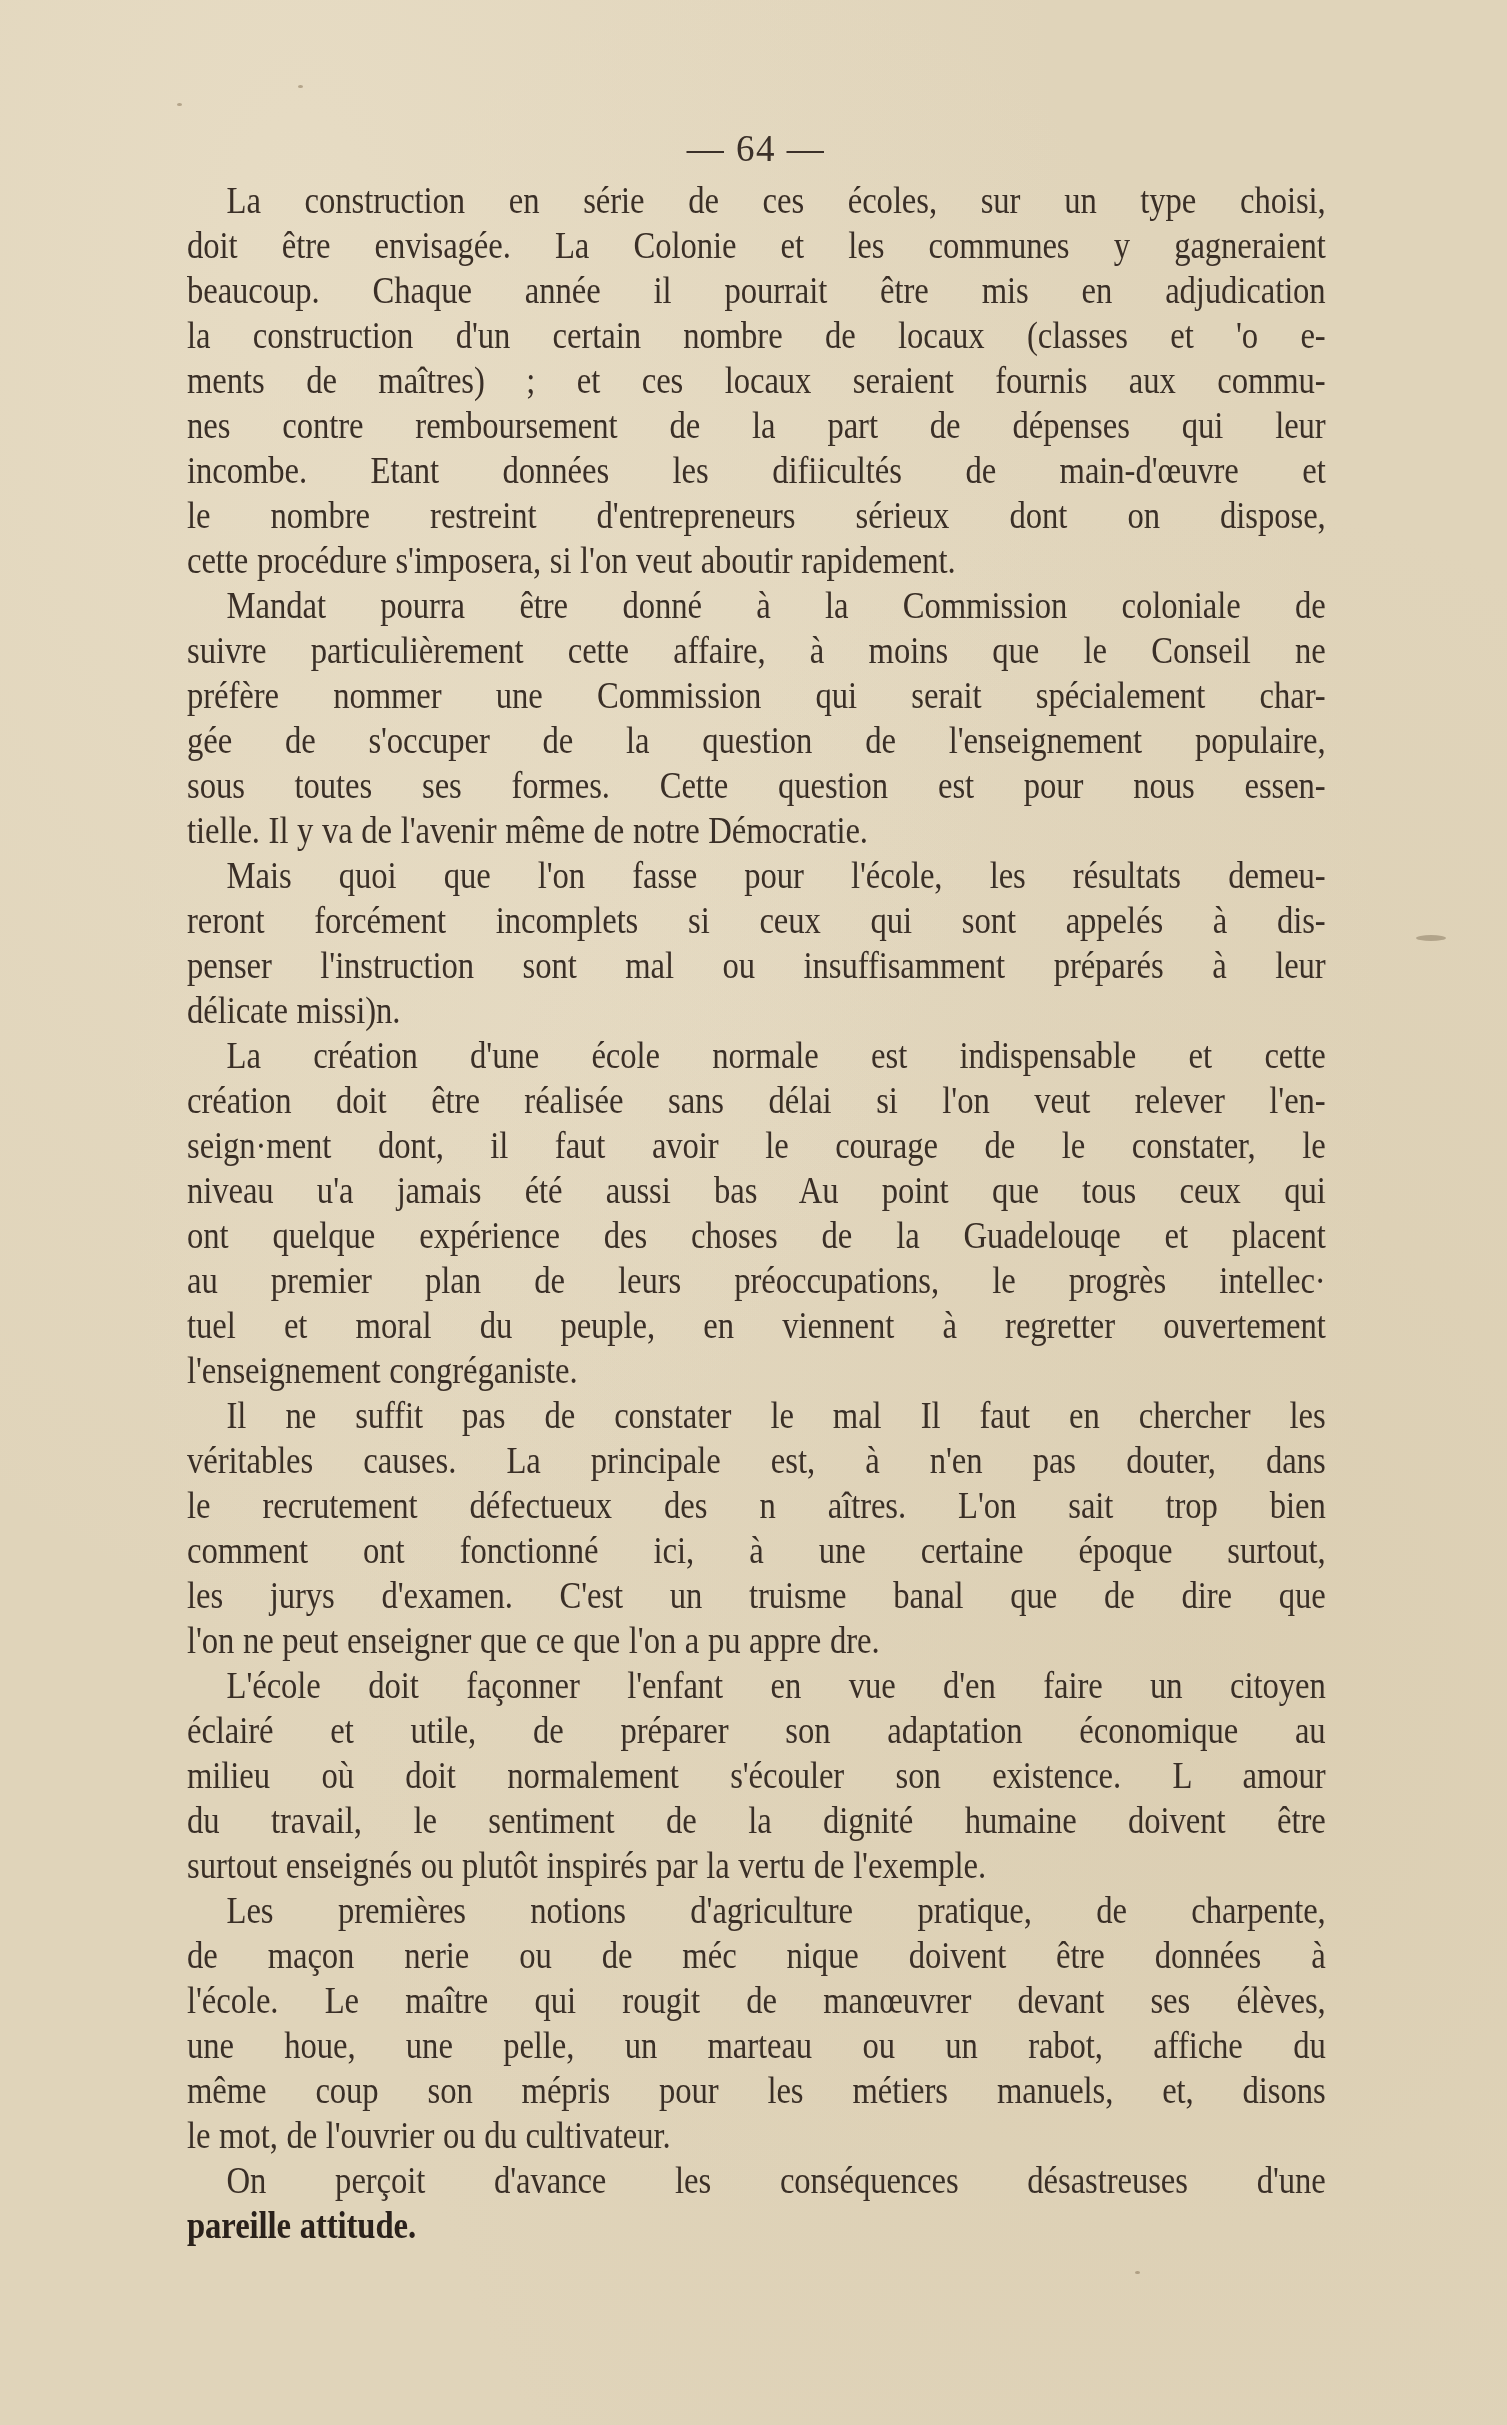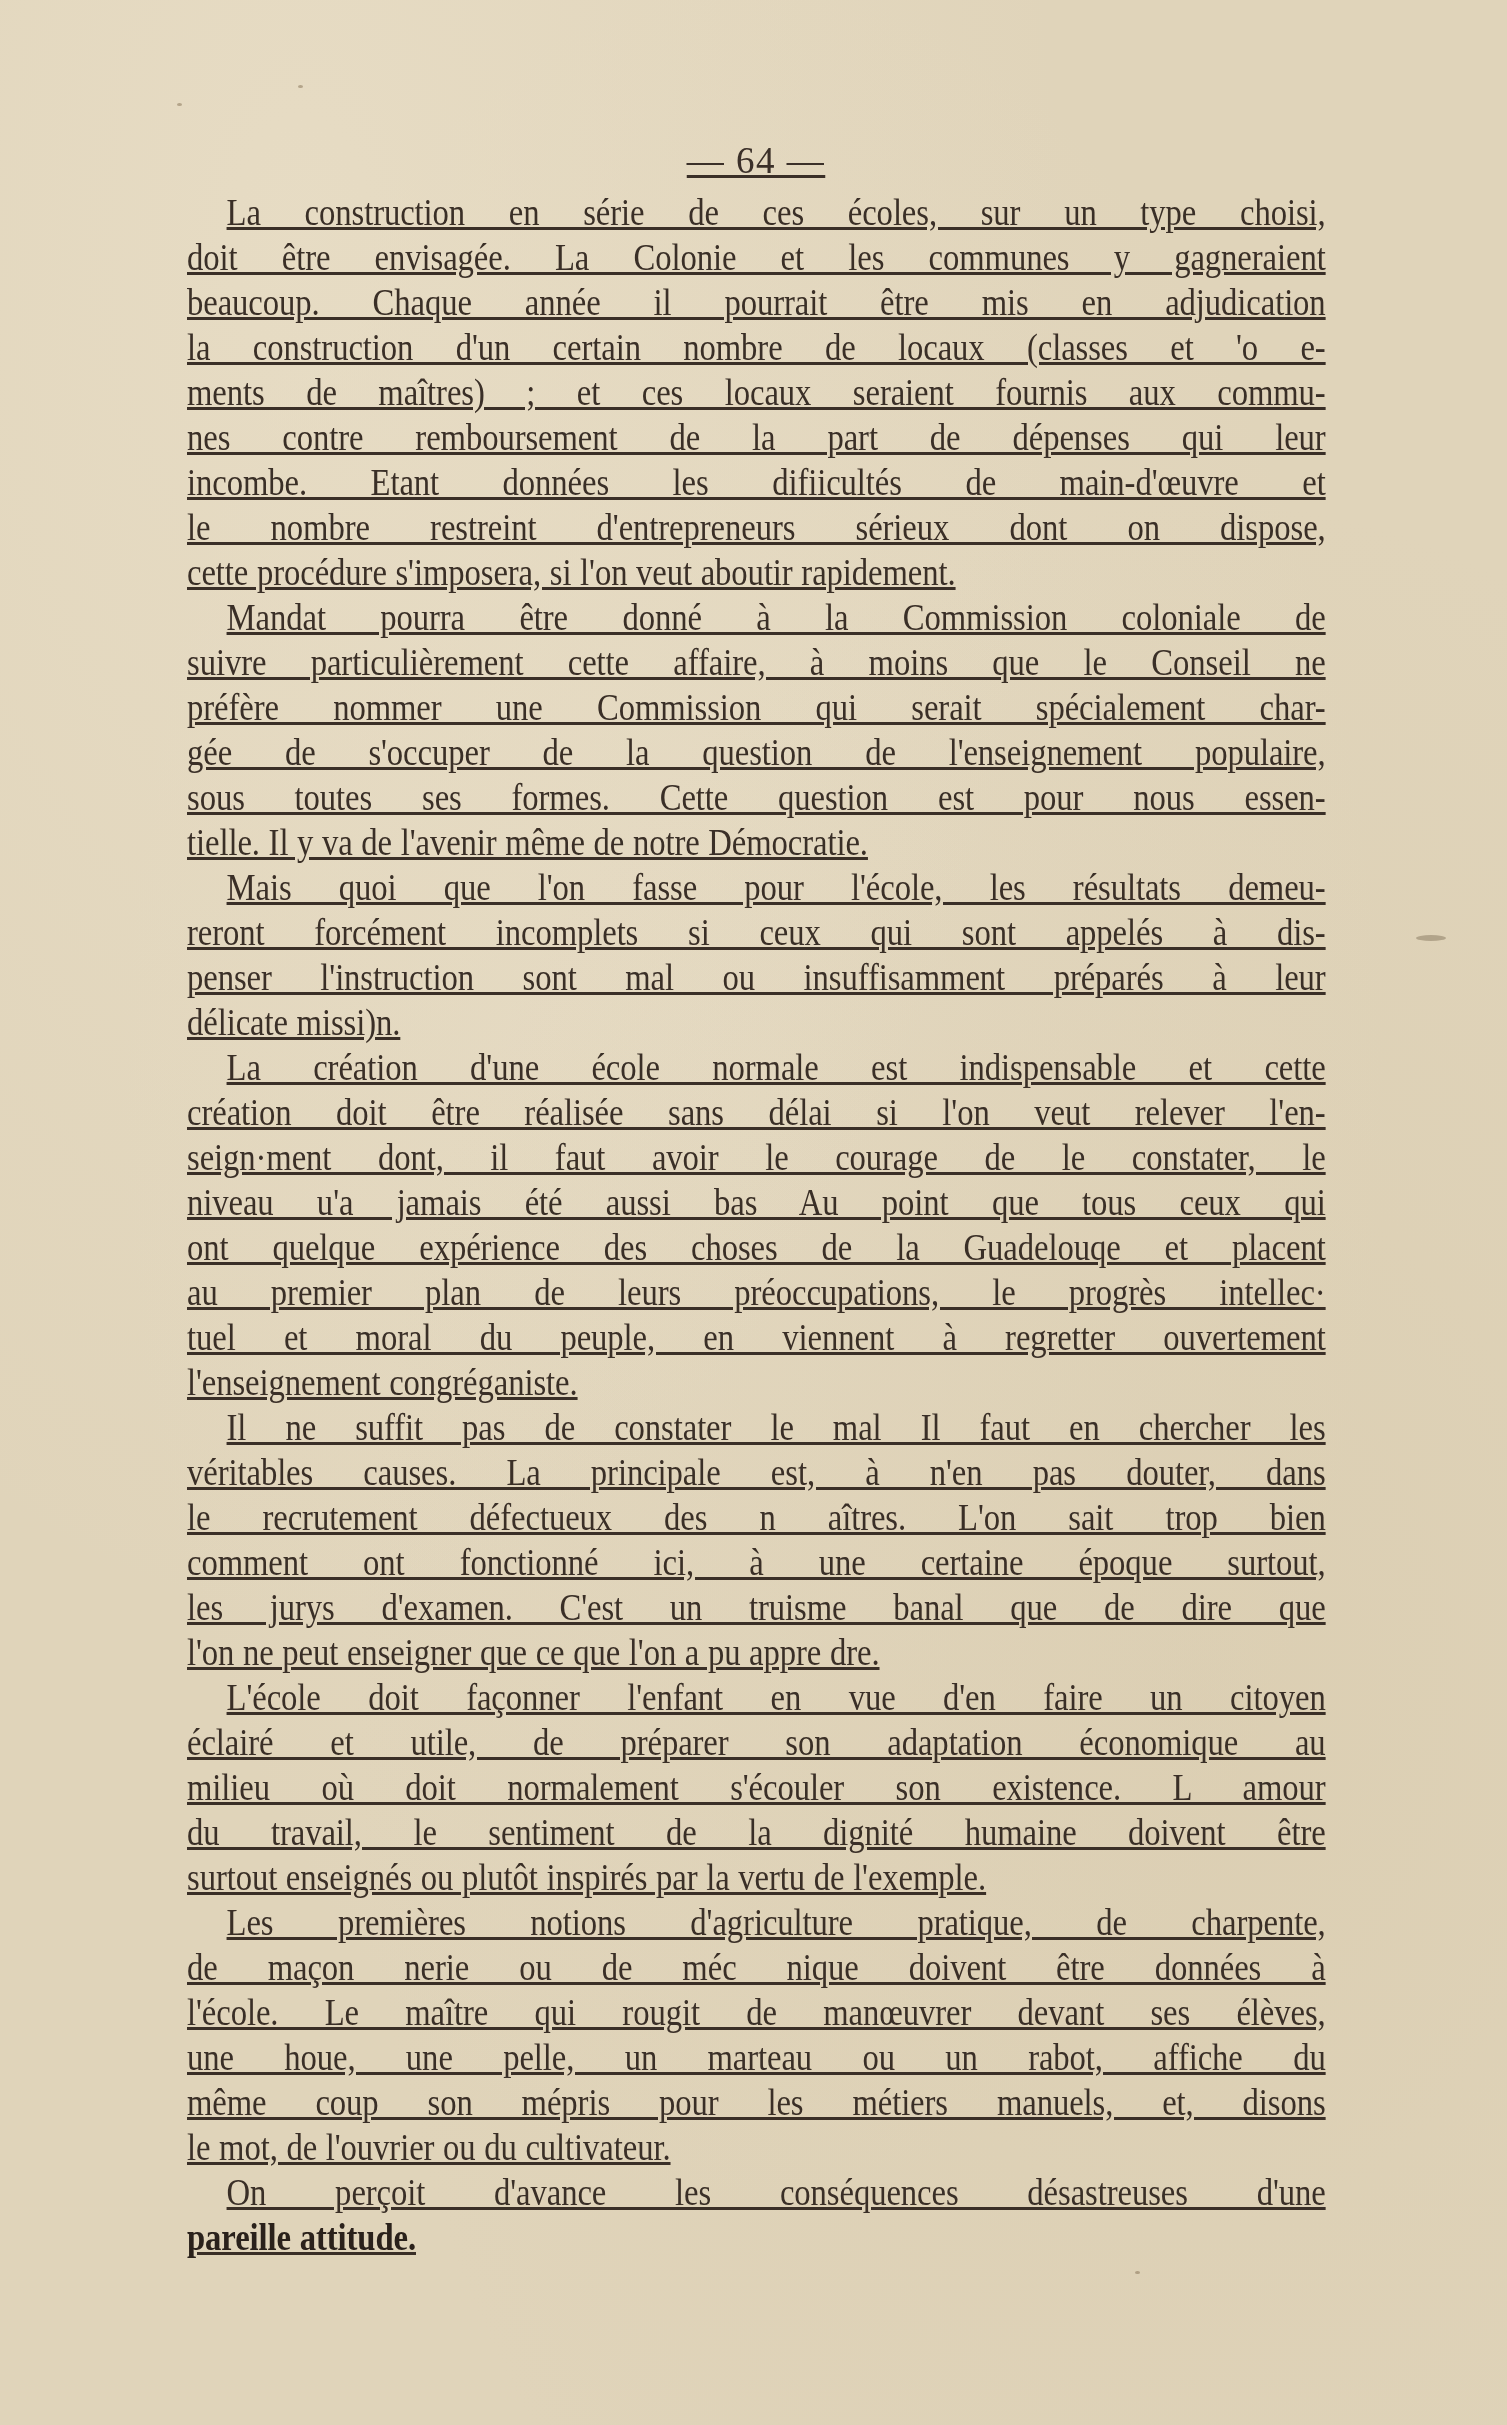--- a/index.html
+++ b/index.html
@@ -15,23 +15,22 @@
         radial-gradient(ellipse at 80% 70%, rgba(214,200,170,0.45) 0%, rgba(214,200,170,0) 50%),
         radial-gradient(ellipse at 50% 45%, rgba(232,222,200,0.5) 0%, rgba(232,222,200,0) 60%);
       position: relative;
       overflow: hidden;
       font-family: "Liberation Serif", "DejaVu Serif", serif;
       color: #3a2f27;
     }
     .page {
       position: absolute;
       left: 187px;
-      top: 138px;
+      top: 126px;
       width: 1138px;
-      text-decoration: underline;
     }
     .page-number {
       text-align: center;
       font-size: 37px;
       line-height: 45px;
       height: 52px;
       margin-bottom: 0;
       letter-spacing: 1.5px;
       color: #3b3029;
     }

